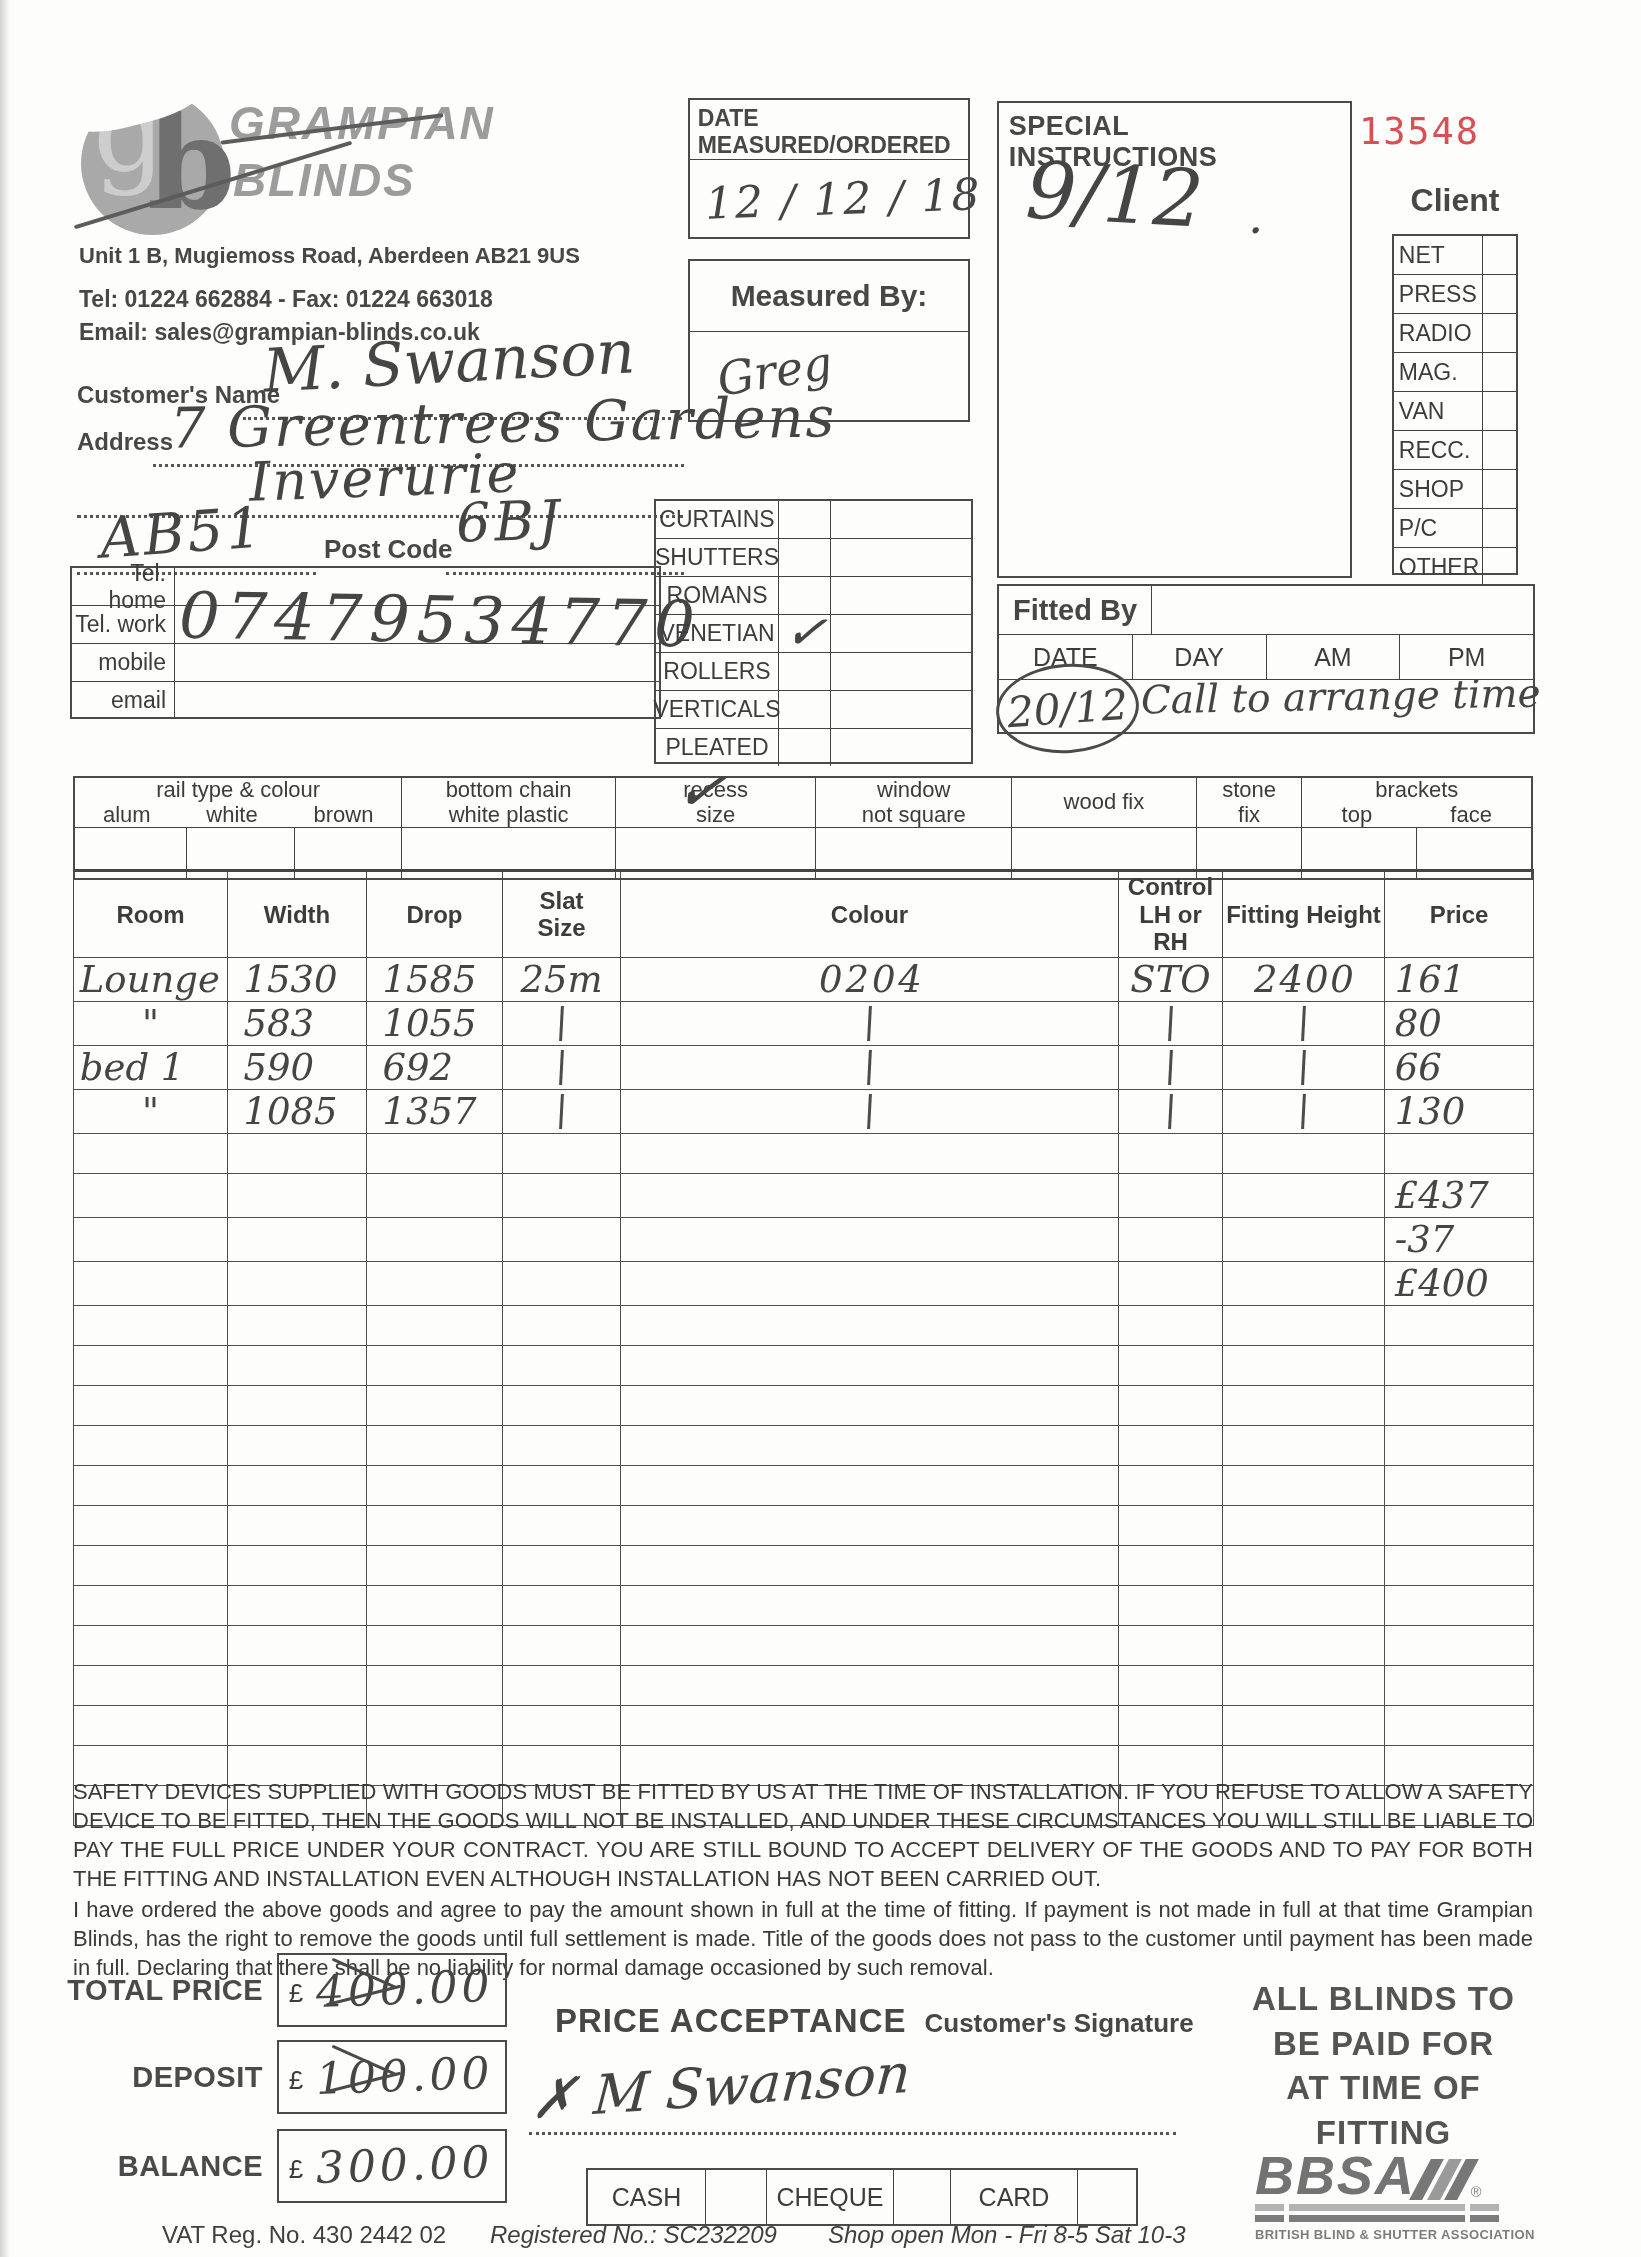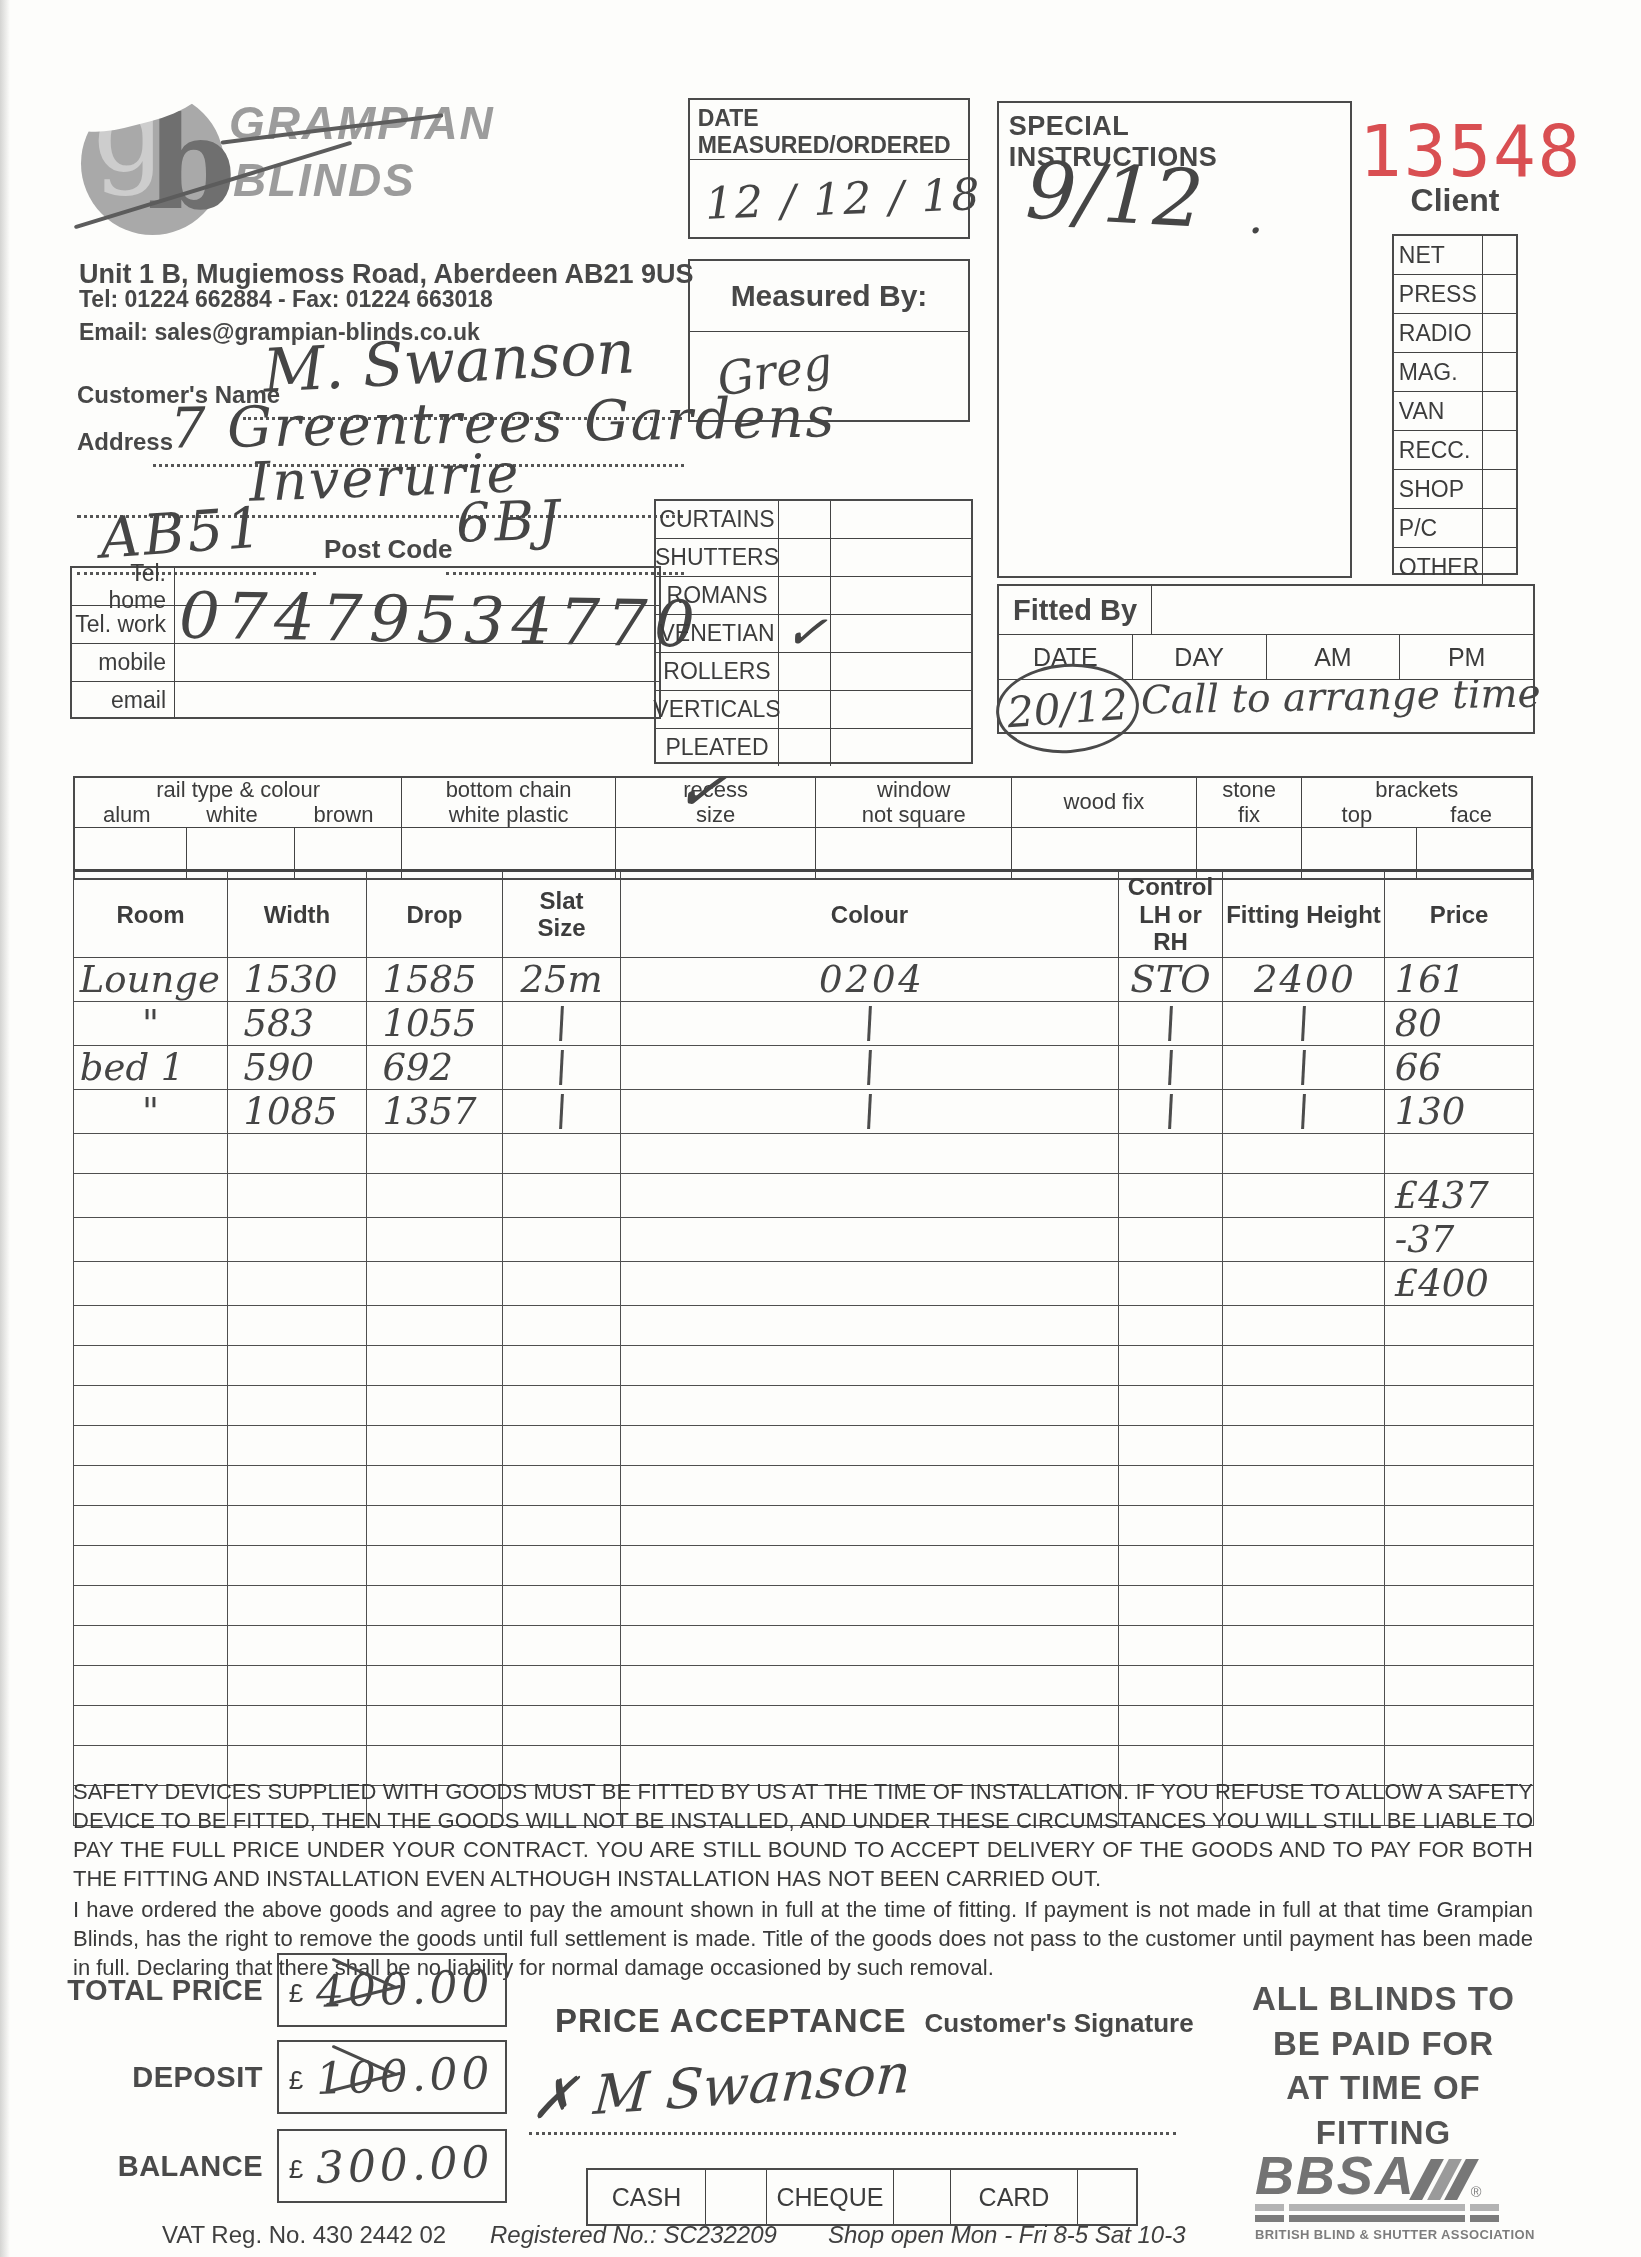--- a/index.html
+++ b/index.html
@@ -92,42 +92,42 @@
 
   <div id="logo-circle"></div>
   <div class="mono" style="left:93px;top:75px;font-size:114px;color:#cdcdcd;">g</div>
   <div class="mono" style="left:147px;top:100px;font-size:127px;color:#6f6f6f;font-weight:bold;">b</div>
   <div class="patch" style="left:64px;top:68px;width:145px;height:56px;"></div>
   <div class="brand" style="left:229px;top:100px;font-size:46px;">GRAMPIAN</div>
   <div class="brand" style="left:233px;top:157px;font-size:46px;">BLINDS</div>
   <div class="scratch" style="left:220px;top:127px;width:224px;height:3.9px;transform:rotate(-7deg);"></div>
   <div class="scratch" style="left:68px;top:183px;width:290px;height:3.9px;transform:rotate(-17deg);"></div>
 
-  <div class="abs lbl" style="left:79px;top:259px;font-size:27px;">Unit 1 B, Mugiemoss Road, Aberdeen AB21 9US</div>
+  <div class="abs lbl" style="left:79px;top:243px;font-size:22px;">Unit 1 B, Mugiemoss Road, Aberdeen AB21 9US</div>
   <div class="abs lbl" style="left:79px;top:286px;font-size:23px;">Tel: 01224 662884   -   Fax: 01224 663018</div>
   <div class="abs lbl" style="left:79px;top:319px;font-size:23px;">Email: sales@grampian-blinds.co.uk</div>
 
   <div class="box" style="left:688px;top:98px;width:282px;height:141px;">
     <div style="border-bottom:1.9px solid #434343;padding:4.8px 7.7px;font-size:23px;font-weight:bold;color:#474747;white-space:pre-line;line-height:1.18;height:60px;box-sizing:border-box;">DATE
 MEASURED/ORDERED</div>
     <div class="hw" style="position:absolute;left:15.4px;top:73px;font-size:44px;transform:rotate(-2deg);letter-spacing:1.9px;">12 / 12 / 18</div>
   </div>
 
   <div class="box" style="left:688px;top:259px;width:282px;height:163px;">
     <div style="border-bottom:1.9px solid #434343;height:70px;display:flex;align-items:center;justify-content:center;font-size:30px;font-weight:bold;color:#474747;">Measured By:</div>
     <div class="hw" style="position:absolute;left:27px;top:83px;font-size:46px;transform:rotate(-9deg);">Greg</div>
   </div>
 
   <div class="box" style="left:997px;top:101px;width:355px;height:477px;">
     <div style="padding:7.7px 9.7px;font-size:27px;font-weight:bold;color:#474747;letter-spacing:0.5px;">SPECIAL INSTRUCTIONS</div>
     <div class="hw" style="position:absolute;left:27px;top:46px;font-size:79px;transform:rotate(3deg);">9/12</div>
     <div class="hw" style="position:absolute;left:249px;top:85px;font-size:48px;">.</div>
   </div>
 
-  <div class="abs" style="left:1359px;top:110px;font-size:71px;color:#d94f52;font-family:'DejaVu Sans Mono',monospace;letter-spacing:1.9px;">13548</div>
+  <div class="abs" style="left:1359px;top:110px;font-size:37px;color:#d94f52;font-family:'DejaVu Sans Mono',monospace;letter-spacing:1.9px;">13548</div>
   <div class="abs lbl" style="left:1392px;top:182px;width:126px;text-align:center;font-size:32px;">Client</div>
   <div class="box" style="left:1392px;top:234px;width:126px;height:341px;border-width:2.4px;" id="client-table">
       <div class="crow">
      <div class="clabel">NET</div>
      <div class="ccheck"></div>
    </div>
       <div class="crow">
      <div class="clabel">PRESS</div>
      <div class="ccheck"></div>
    </div>

